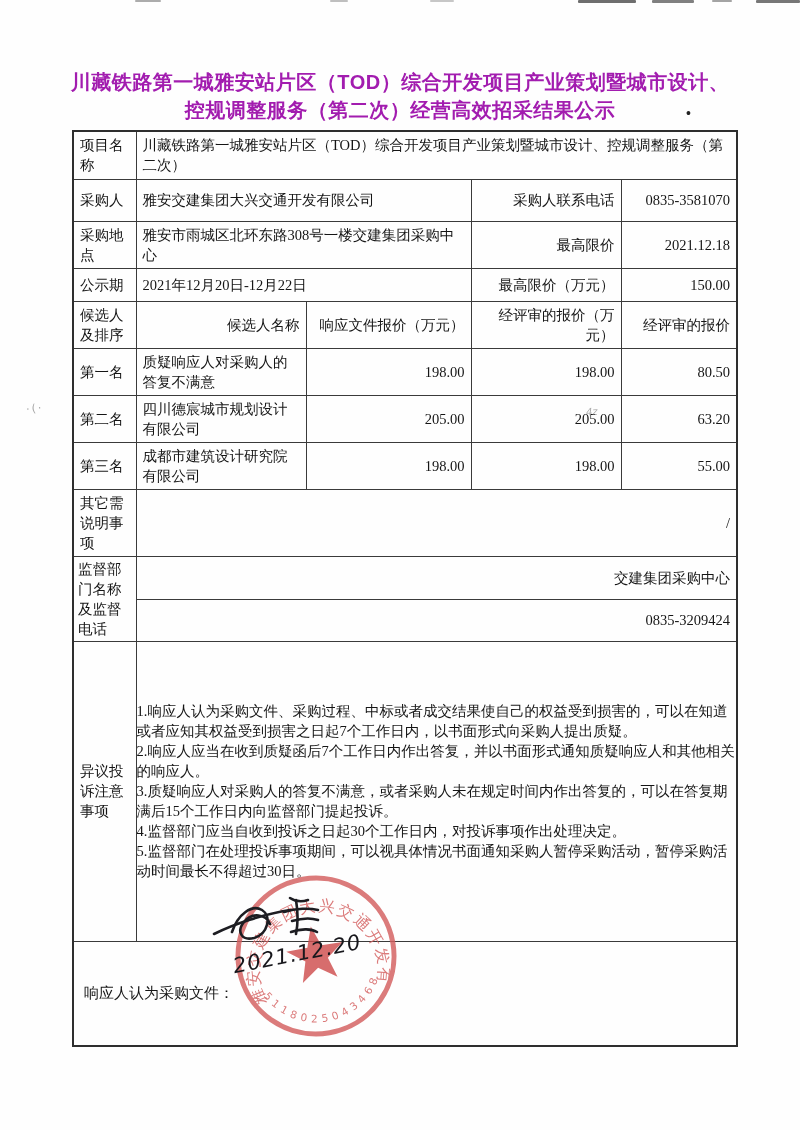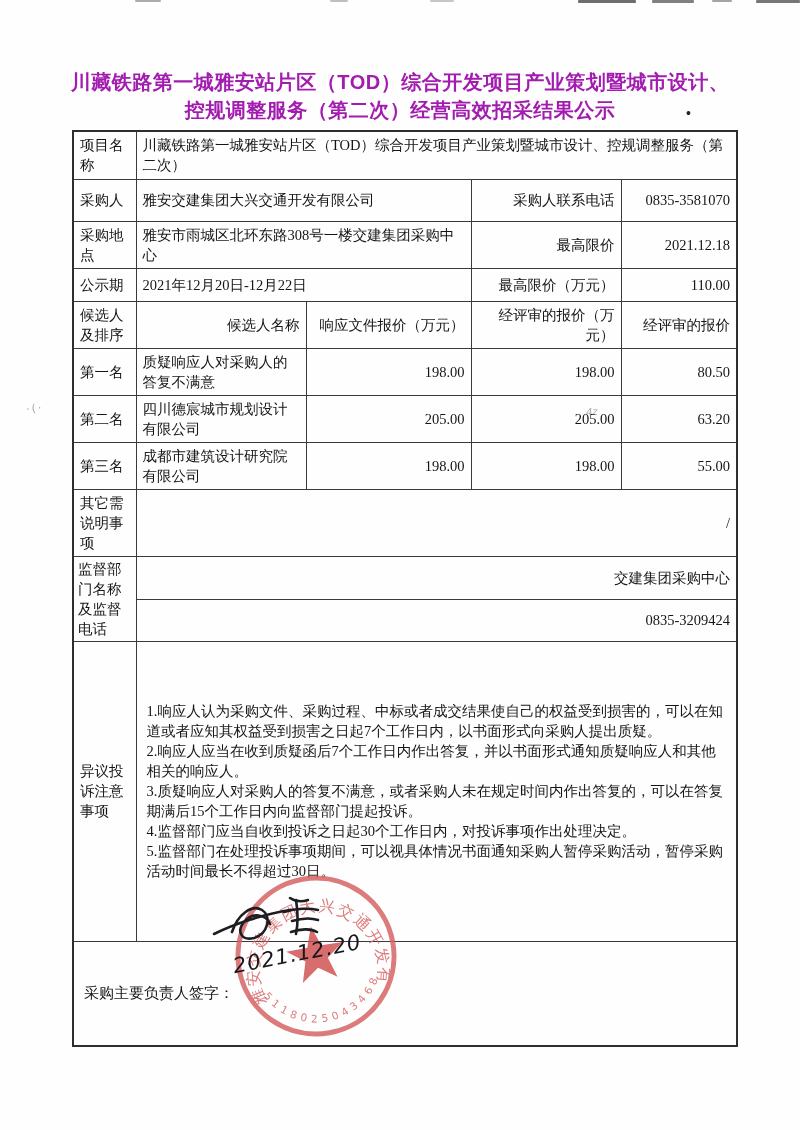--- a/index.html
+++ b/index.html
@@ -25,21 +25,21 @@
     font-size:14.5px;line-height:20px;color:#151515;
   }
   table.main td{
     border:1.4px solid #3a3a3a;padding:3px 6px;vertical-align:middle;
     overflow:hidden;
   }
   table.main{border:2px solid #2e2e2e;}
   td.lab{text-align:left;padding-left:5px;padding-right:2px;}
   td.ctr{text-align:right;}
   td.val{text-align:left;padding-left:8px;margin-left:32px;}
-  .complaint-cell{padding:6px 10px !important;}
+  .complaint-cell{padding:6px 0 !important;}
   .complaint-cell div{margin:0;text-align:left;}
   .sig-cell{position:relative;padding-left:10px !important;}
   .sig-label{position:relative;z-index:3;font-size:15px;}
   
   .sig-art{position:absolute;z-index:2;}
   .hand-date{
     position:absolute;left:232px;top:942px;z-index:4;
     font-family:"DejaVu Sans", sans-serif;font-style:italic;
     font-size:21px;color:#17171c;transform:rotate(-11deg);letter-spacing:1px;
     white-space:nowrap;
@@ -96,21 +96,21 @@
       <td class="lab">采购地点</td>
       <td class="val" colspan="2">雅安市雨城区北环东路308号一楼交建集团采购中心</td>
       <td class="ctr">最高限价</td>
       <td class="ctr">2021.12.18</td>
     </tr>
 
     <tr style="height:33px">
       <td class="lab">公示期</td>
       <td class="val" colspan="2">2021年12月20日-12月22日</td>
       <td class="ctr">最高限价（万元）</td>
-      <td class="ctr">110.00</td>
+      <td class="ctr">150.00</td>
     </tr>
 
     <tr style="height:44px">
       <td class="lab">候选人及排序</td>
       <td class="ctr">候选人名称</td>
       <td class="ctr">响应文件报价（万元）</td>
       <td class="ctr">经评审的报价（万元）</td>
       <td class="ctr">经评审的报价</td>
     </tr>
 
@@ -157,21 +157,21 @@
         <div>1.响应人认为采购文件、采购过程、中标或者成交结果使自己的权益受到损害的，可以在知道或者应知其权益受到损害之日起7个工作日内，以书面形式向采购人提出质疑。</div>
         <div>2.响应人应当在收到质疑函后7个工作日内作出答复，并以书面形式通知质疑响应人和其他相关的响应人。</div>
         <div>3.质疑响应人对采购人的答复不满意，或者采购人未在规定时间内作出答复的，可以在答复期满后15个工作日内向监督部门提起投诉。</div>
         <div>4.监督部门应当自收到投诉之日起30个工作日内，对投诉事项作出处理决定。</div>
         <div>5.监督部门在处理投诉事项期间，可以视具体情况书面通知采购人暂停采购活动，暂停采购活动时间最长不得超过30日。</div>
       </td>
     </tr>
 
     <tr style="height:105px">
       <td class="sig-cell" colspan="5">
-        <span class="sig-label">采购主要负责人签字：</span>
+        <span class="sig-label">响应人认为采购文件：</span>
       </td>
     </tr>
   </tbody>
     </table>
 
   <svg class="sig-art" style="left:212px;top:888px;" width="130" height="70" viewBox="0 0 130 70">
     <g fill="none" stroke="#1d1d22" stroke-width="2.6" stroke-linecap="round">
       <path d="M2,46 C22,36 52,26 78,22"></path>
       <path d="M20,44 C26,26 40,16 50,22 C60,28 56,46 42,50 C30,53 24,44 32,34 C40,24 54,26 58,36"></path>
       <path d="M78,10 C84,14 90,14 96,12"></path>

